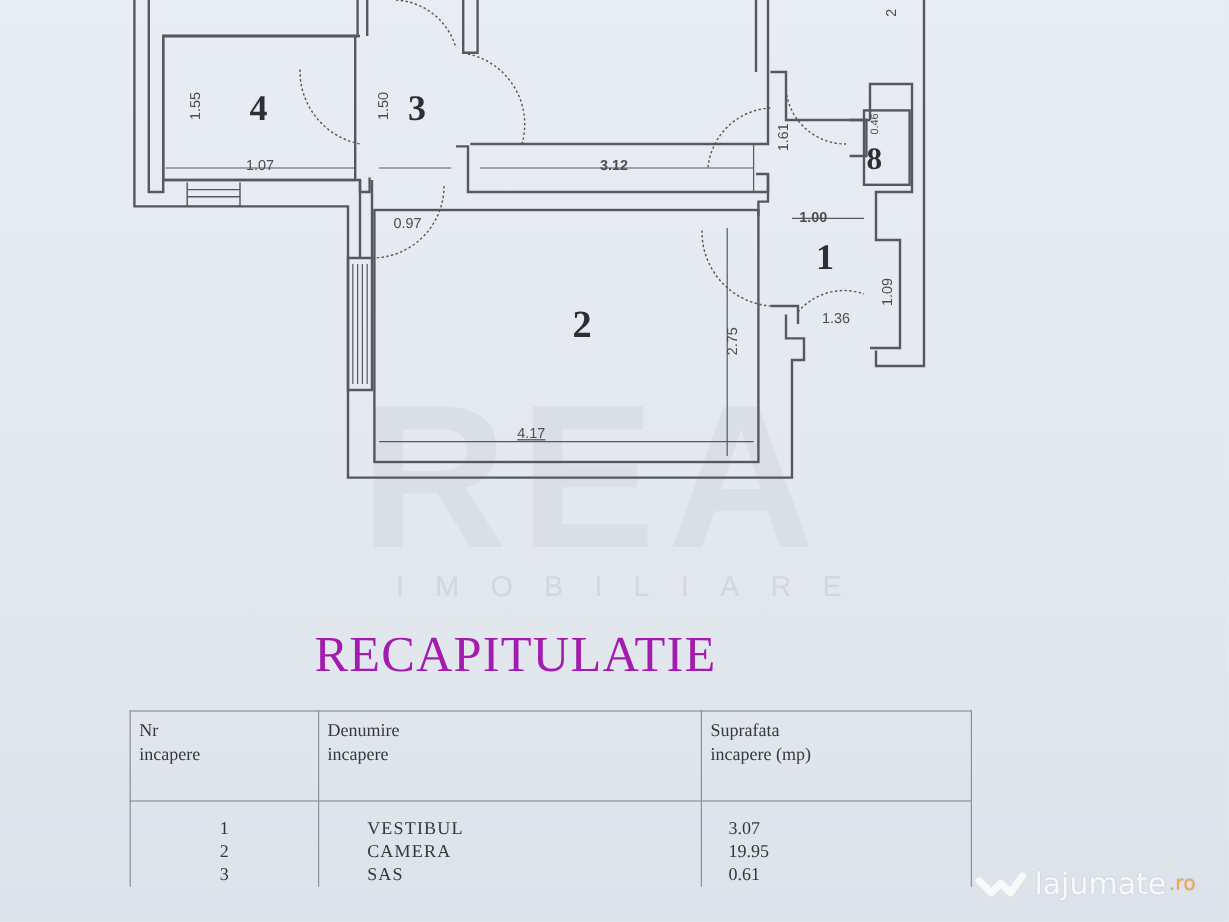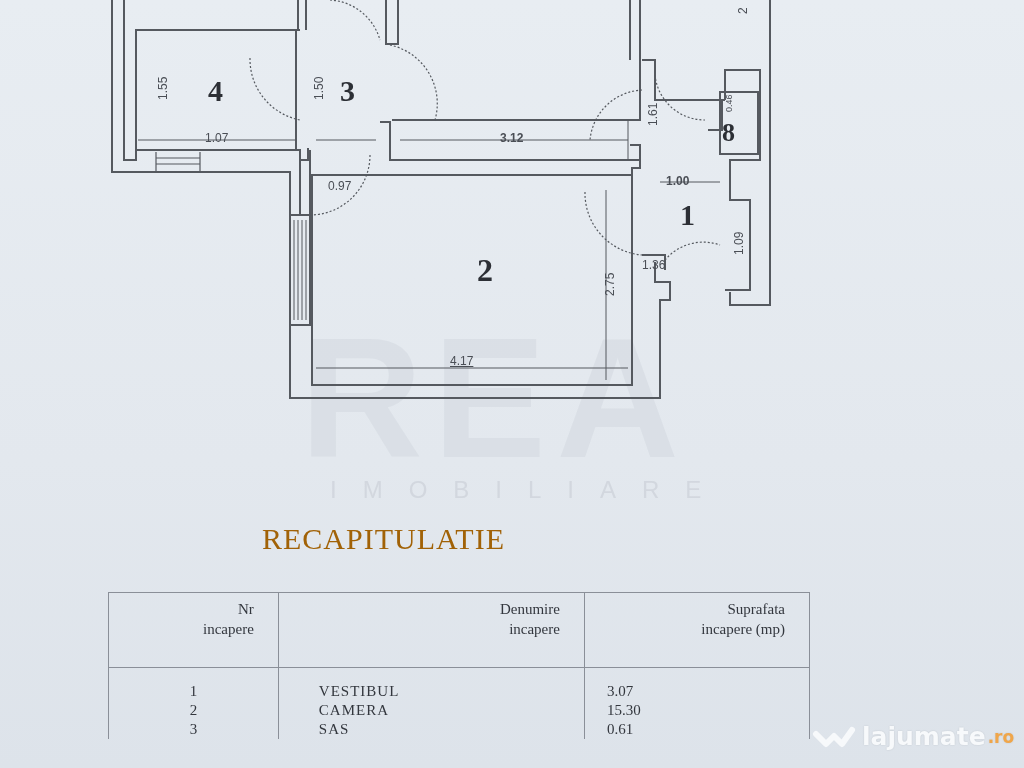--- a/index.html
+++ b/index.html
@@ -4,30 +4,30 @@
 <style>
   html, body { margin:0; padding:0; }
   body { width:1024px; height:768px; overflow:hidden; background:#e6ebf0; position:relative; font-family:"Liberation Serif", serif; color:#2a2d33; }
   .paper { position:absolute; inset:0; background:linear-gradient(180deg,#e8edf2 0%,#e3e8ee 60%,#dde3ea 100%); }
   svg.plan { position:absolute; left:0; top:0; }
   .label { position:absolute; font-family:"Liberation Serif", serif; font-weight:bold; color:#2c2f35; }
   .dim { position:absolute; font-family:"Liberation Sans", sans-serif; font-size:12px; color:#4a4e55; }
   .dim.v { transform:rotate(-90deg); transform-origin:left top; }
   .watermark-logo { position:absolute; left:300px; top:300px; font-family:"Liberation Sans", sans-serif; font-size:170px; font-weight:bold; color:rgba(200,206,214,0.35); letter-spacing:10px; }
   .watermark-sub { position:absolute; left:330px; top:476px; font-family:"Liberation Sans", sans-serif; font-size:24px; color:rgba(190,196,205,0.45); letter-spacing:26px; }
-  .title { position:absolute; left:262px; top:522px; font-size:30px; letter-spacing:1px; color:#a16207; }
+  .title { position:absolute; left:262px; top:522px; font-size:42px; letter-spacing:1px; color:#a21caf; }
   table.summary { position:absolute; left:108px; top:592px; width:702px; border-collapse:collapse; font-size:15px; color:#33373e; }
-  table.summary th { font-weight:normal; text-align:right; vertical-align:top; padding:6px 24px; border:1.5px solid #8a8f98; line-height:20px; height:62px; }
+  table.summary th { font-weight:normal; text-align:left; vertical-align:top; padding:6px 7px; border:1.5px solid #8a8f98; line-height:20px; height:62px; }
   table.summary td { border-left:1.5px solid #8a8f98; border-right:1.5px solid #8a8f98; padding:0 22px; line-height:19px; }
   table.summary tr.first td { padding-top:14px; }
   .c1 { width:135px; } .c2 { width:290px; } .c3 { width:200px; }
   td.num { text-align:center; }
   td.name { padding-left:40px !important; letter-spacing:1px; }
   td.area { text-align:left; }
-  .brand { position:absolute; left:812px; top:722px; display:flex; align-items:center; gap:6px; color:#f7f9fb; font-family:"DejaVu Sans", sans-serif; font-weight:bold; font-size:25px; text-shadow:0 0 2px rgba(0,0,0,0.12); }
+  .brand { position:absolute; left:812px; top:722px; display:flex; align-items:center; gap:6px; color:#f7f9fb; font-family:"DejaVu Sans", sans-serif; font-weight:normal; font-size:25px; text-shadow:0 0 2px rgba(0,0,0,0.12); }
   .brand .tld { font-size:17px; color:#f0a64a; align-self:flex-end; margin-bottom:4px; margin-left:-4px; }
 </style>
 </head>
 <body>
 
 <div class="paper"></div>
 
 <div class="watermark-logo">REA</div>
 <div class="watermark-sub">IMOBILIARE</div>
 
@@ -80,24 +80,24 @@
 <div class="label" style="left:680px;top:198px;font-size:30px;">1</div>
 <div class="label" style="left:722px;top:118px;font-size:26px;">8</div>
 
 <div class="dim" style="left:205px;top:131px;">1.07</div>
 <div class="dim v" style="left:156px;top:100px;">1.55</div>
 <div class="dim v" style="left:312px;top:100px;">1.50</div>
 <div class="dim" style="left:328px;top:131px;margin-top:48px;">0.97</div>
 <div class="dim" style="left:500px;top:131px;font-weight:bold;">3.12</div>
 <div class="dim v" style="left:646px;top:126px;">1.61</div>
 <div class="dim" style="left:666px;top:174px;font-weight:bold;">1.00</div>
-<div class="dim" style="left:642px;top:258px;">1.36</div>
+<div class="dim" style="left:685px;top:258px;">1.36</div>
 <div class="dim v" style="left:732px;top:255px;">1.09</div>
 <div class="dim v" style="left:724px;top:112px;font-size:9px;">0.46</div>
-<div class="dim" style="left:450px;top:354px;text-decoration:underline;">4.17</div>
+<div class="dim" style="left:431px;top:354px;text-decoration:underline;">4.17</div>
 <div class="dim v" style="left:603px;top:296px;">2.75</div>
 <div class="dim v" style="left:736px;top:14px;">2</div>
 
 <div class="title">RECAPITULATIE</div>
 
 <table class="summary">
   <thead>
     <tr>
       <th class="c1">
         <div>Nr</div>
@@ -115,21 +115,21 @@
   </thead>
   <tbody>
     <tr class="first">
       <td class="num">1</td>
       <td class="name">VESTIBUL</td>
       <td class="area">3.07</td>
     </tr>
     <tr>
       <td class="num">2</td>
       <td class="name">CAMERA</td>
-      <td class="area">15.30</td>
+      <td class="area">19.95</td>
     </tr>
     <tr>
       <td class="num">3</td>
       <td class="name">SAS</td>
       <td class="area">0.61</td>
     </tr>
   </tbody>
 </table>
 
 <div class="brand">

